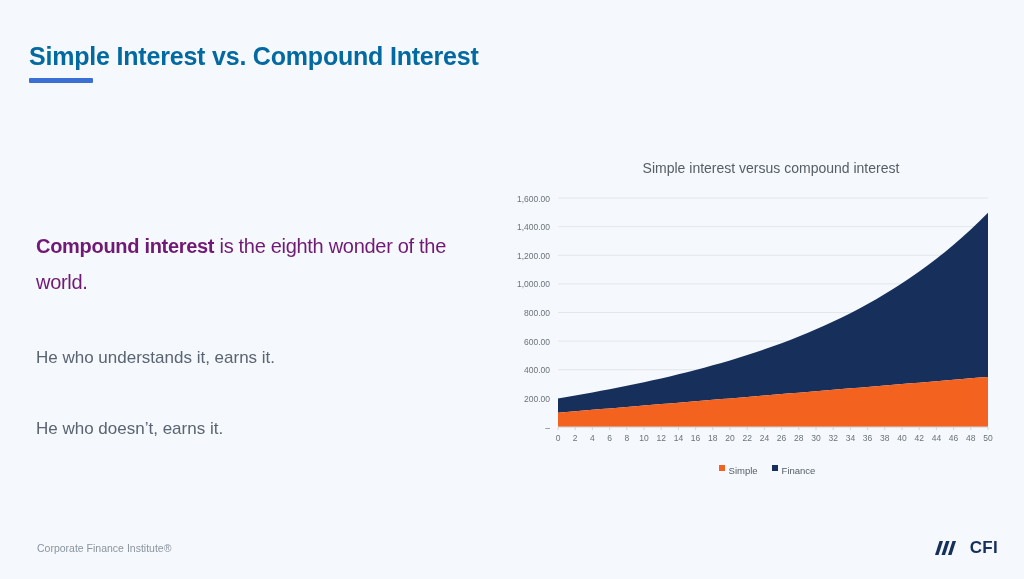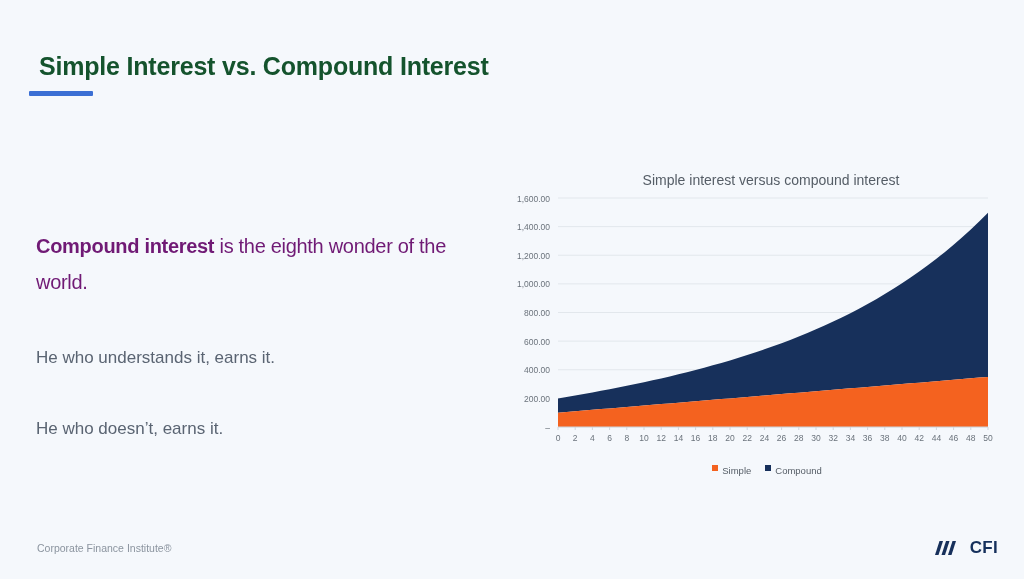--- a/index.html
+++ b/index.html
@@ -8,22 +8,22 @@
     background:#f5f8fc;
     font-family:"Liberation Sans",sans-serif;
     overflow:hidden;
     position:relative;
   }
   .slide{position:absolute;inset:0;}
 
   
   .header{position:absolute;left:29px;top:42px;}
   .slide-title{
-    font-size:25px;font-weight:bold;color:#14532d;
-    letter-spacing:-0.2px;white-space:nowrap;margin:10px;
+    font-size:25px;font-weight:bold;color:#0369a1;
+    letter-spacing:-0.2px;white-space:nowrap;margin:0;
   }
   .title-underline{
     margin-top:7px;width:64px;height:5px;border-radius:1px;
   }
 
   
   .copy{position:absolute;left:36px;top:228px;width:420px;}
   .headline{
     font-size:20px;line-height:36px;color:#701a75;
     font-weight:normal;margin:0;letter-spacing:-0.3px;
@@ -32,21 +32,21 @@
   .subcopy{
     margin-top:22px;font-size:17px;line-height:27px;
     color:#5a6472;font-weight:normal;
   }
   .subcopy div{white-space:nowrap;margin-top:44px;}
 
   
   .chart-block{position:absolute;left:500px;top:160px;width:500px;height:325px;}
   .chart-title{
     text-align:center;font-size:14px;color:#555d66;
-    margin:12px;padding-left:42px;
+    margin:0;padding-left:42px;
   }
   .chart-canvas{position:absolute;left:0;top:30px;width:500px;height:265px;}
   .chart-canvas svg{display:block;}
   .legend{
     position:absolute;left:0;top:305px;width:500px;
     display:flex;justify-content:center;align-items:center;gap:14px;
     padding-left:34px;box-sizing:border-box;
   }
   .legend-item{display:flex;align-items:flex-start;gap:4px;
     font-size:9.5px;color:#555d66;}
@@ -165,21 +165,21 @@
           <line x1="488" x2="488" y1="237" y2="240" stroke="#cfd6dd" stroke-width="1"></line>
         </svg>
     </div>
     <div class="legend" id="chart-legend">
         <div class="legend-item">
           <span class="legend-swatch" style="background: rgb(244, 98, 31);"></span>
           <span>Simple</span>
         </div>
         <div class="legend-item">
           <span class="legend-swatch" style="background: rgb(23, 48, 91);"></span>
-          <span>Compound</span>
+          <span>Finance</span>
         </div>
       </div>
   </div>
 
   <div class="footer-text">Corporate Finance Institute®</div>
   <div class="logo">
     <svg class="logo-mark" width="24" height="16" viewBox="0 0 24 16" style="fill: rgb(23, 48, 91);">
       <polygon points="1,15 5.5,1 9,1 4.5,15"></polygon>
       <polygon points="7.5,15 12,1 15.5,1 11,15"></polygon>
       <polygon points="14,15 18.5,1 22,1 17.5,15"></polygon>

